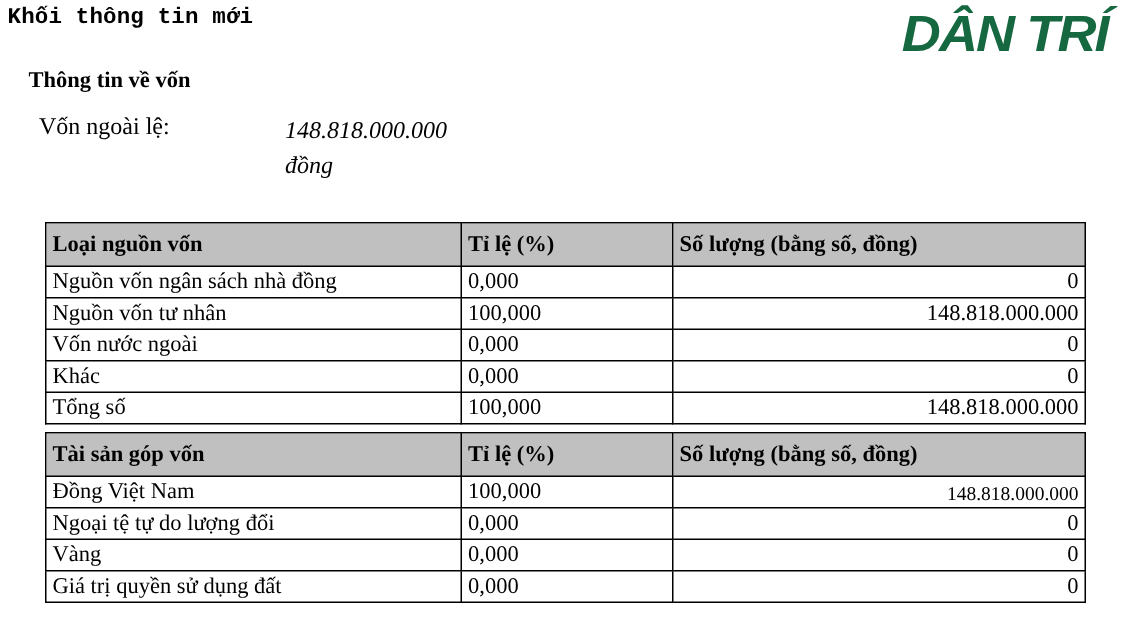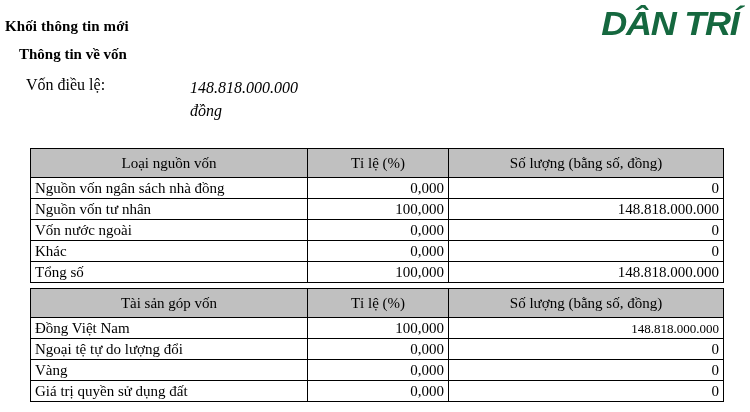--- a/index.html
+++ b/index.html
@@ -14,25 +14,26 @@
     position: relative;
     font-family: "Liberation Serif", "DejaVu Serif", serif;
     color: #000000;
     overflow: hidden;
   }
 
   
   #page-title {
     position: absolute;
     left: 5px;
-    top: 18px;
+    top: 3px;
     font-size: 15px;
     font-weight: bold;
     letter-spacing: 0.1px;
     white-space: nowrap;
+    font-family: Liberation Mono, monospace;
   }
 
   #brand-logo {
     position: absolute;
     right: 12px;
     top: 4px;
     font-family: "Liberation Sans", "DejaVu Sans", sans-serif;
     font-size: 34px;
     font-weight: bold;
     font-style: italic;
@@ -101,45 +102,45 @@
     padding: 0 4px;
     height: 20px;
     line-height: 19px;
     vertical-align: middle;
     overflow: hidden;
     white-space: nowrap;
   }
 
   .data-table thead th {
     background: #c0c0c0;
-    font-weight: normal;
-    text-align: center;
+    font-weight: bold;
+    text-align: left;
     height: 28px;
     line-height: 27px;
     font-size: 15px;
   }
 
   .data-table td.col-name { text-align: left; }
-  .data-table td.col-rate { text-align: right; }
+  .data-table td.col-rate { }
   .data-table td.col-qty  { text-align: right; }
 
   
   .data-table td.col-qty.qty-small { font-size: 13px; }
 </style>
 </head>
 <body>
 
 <div id="page-title">Khối thông tin mới</div>
 
 <div id="brand-logo">DÂN TRÍ</div>
 
 <div id="section-heading">Thông tin về vốn</div>
 
 <div id="capital-block">
-  <span id="capital-label">Vốn điều lệ:</span>
+  <span id="capital-label">Vốn ngoài lệ:</span>
   <span id="capital-value">
     <span class="v-amount">148.818.000.000</span>
     <span class="v-unit">đồng</span>
   </span>
 </div>
 
 <table class="data-table" id="capital-source-table">
   <colgroup>
     <col class="c-name">
       <col class="c-rate">

